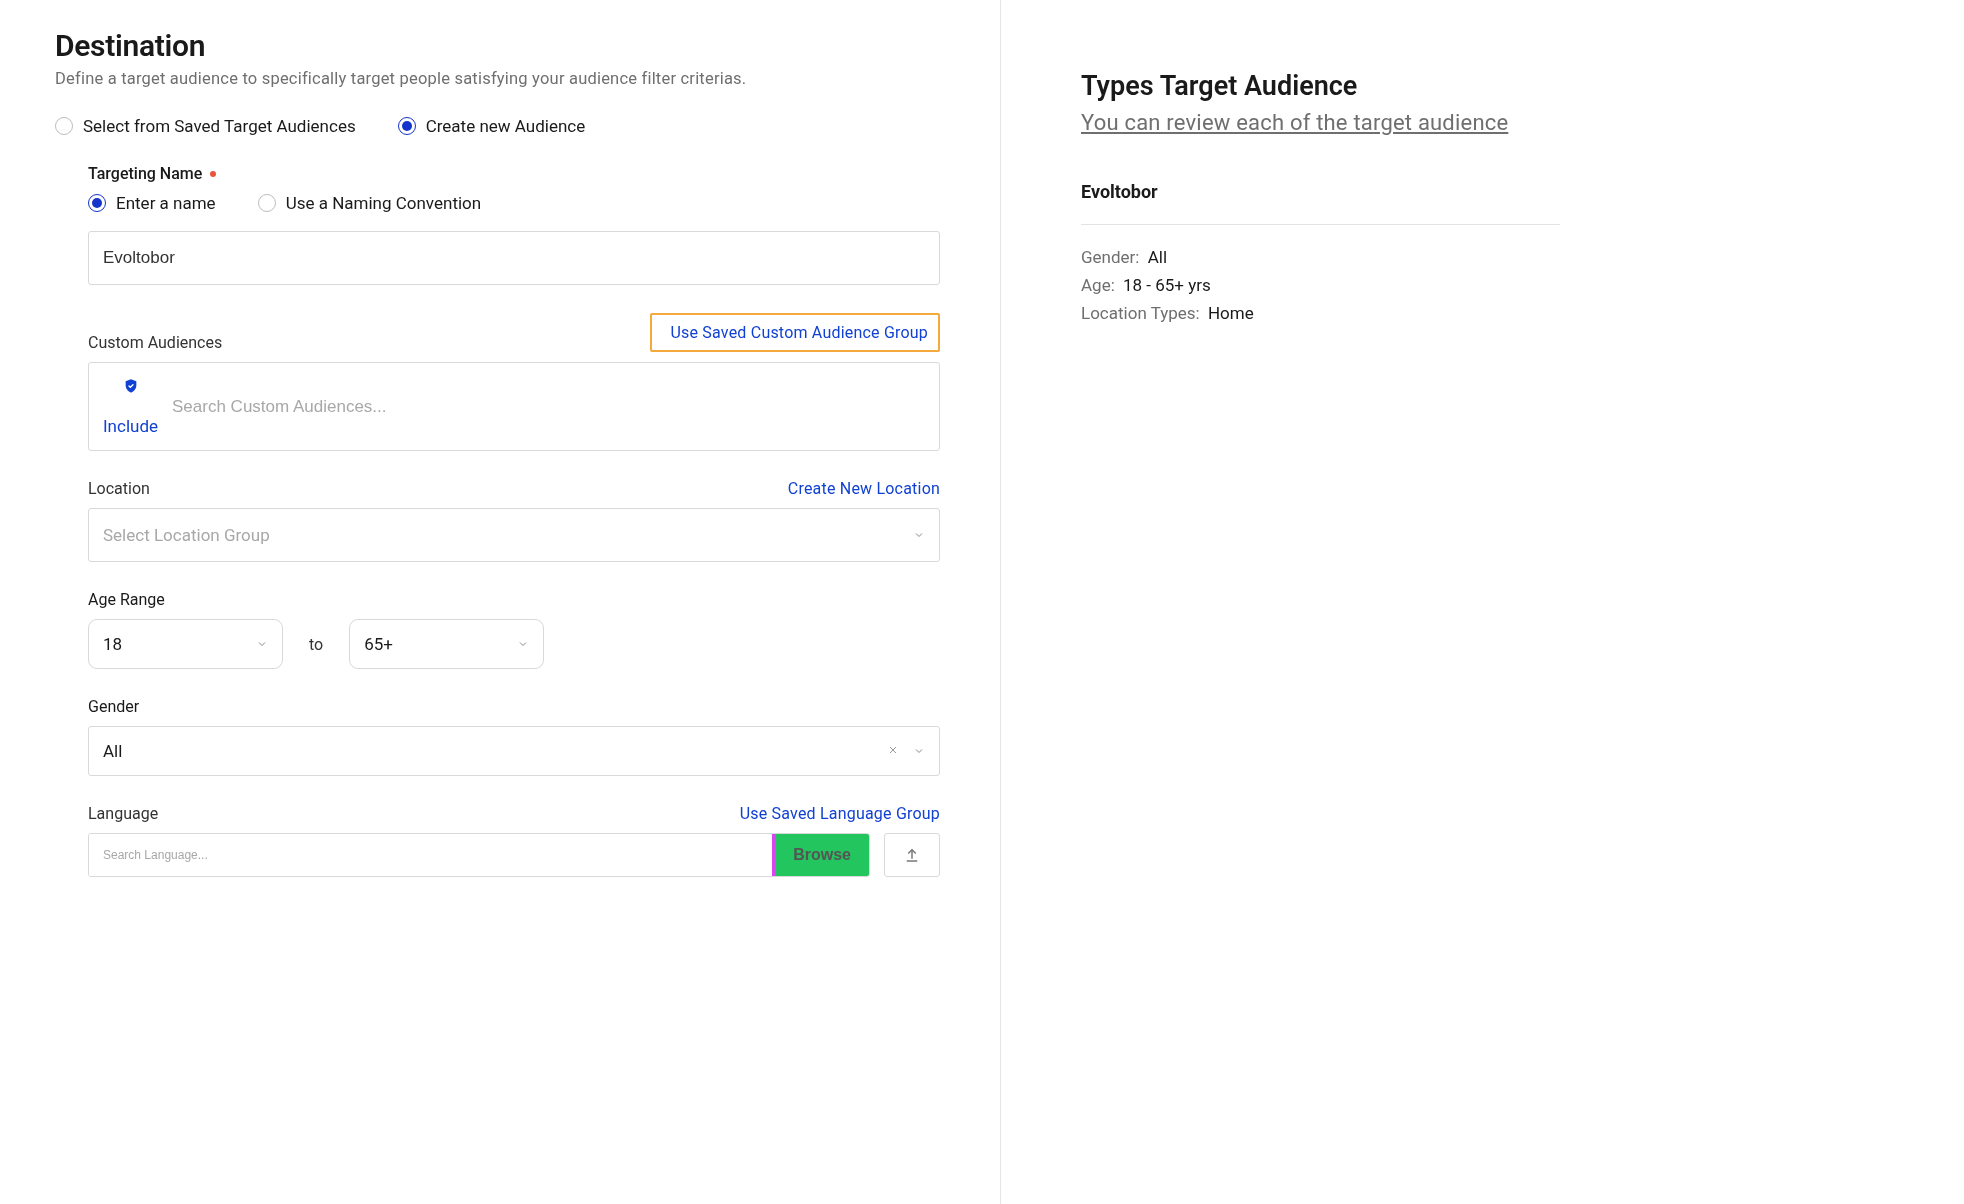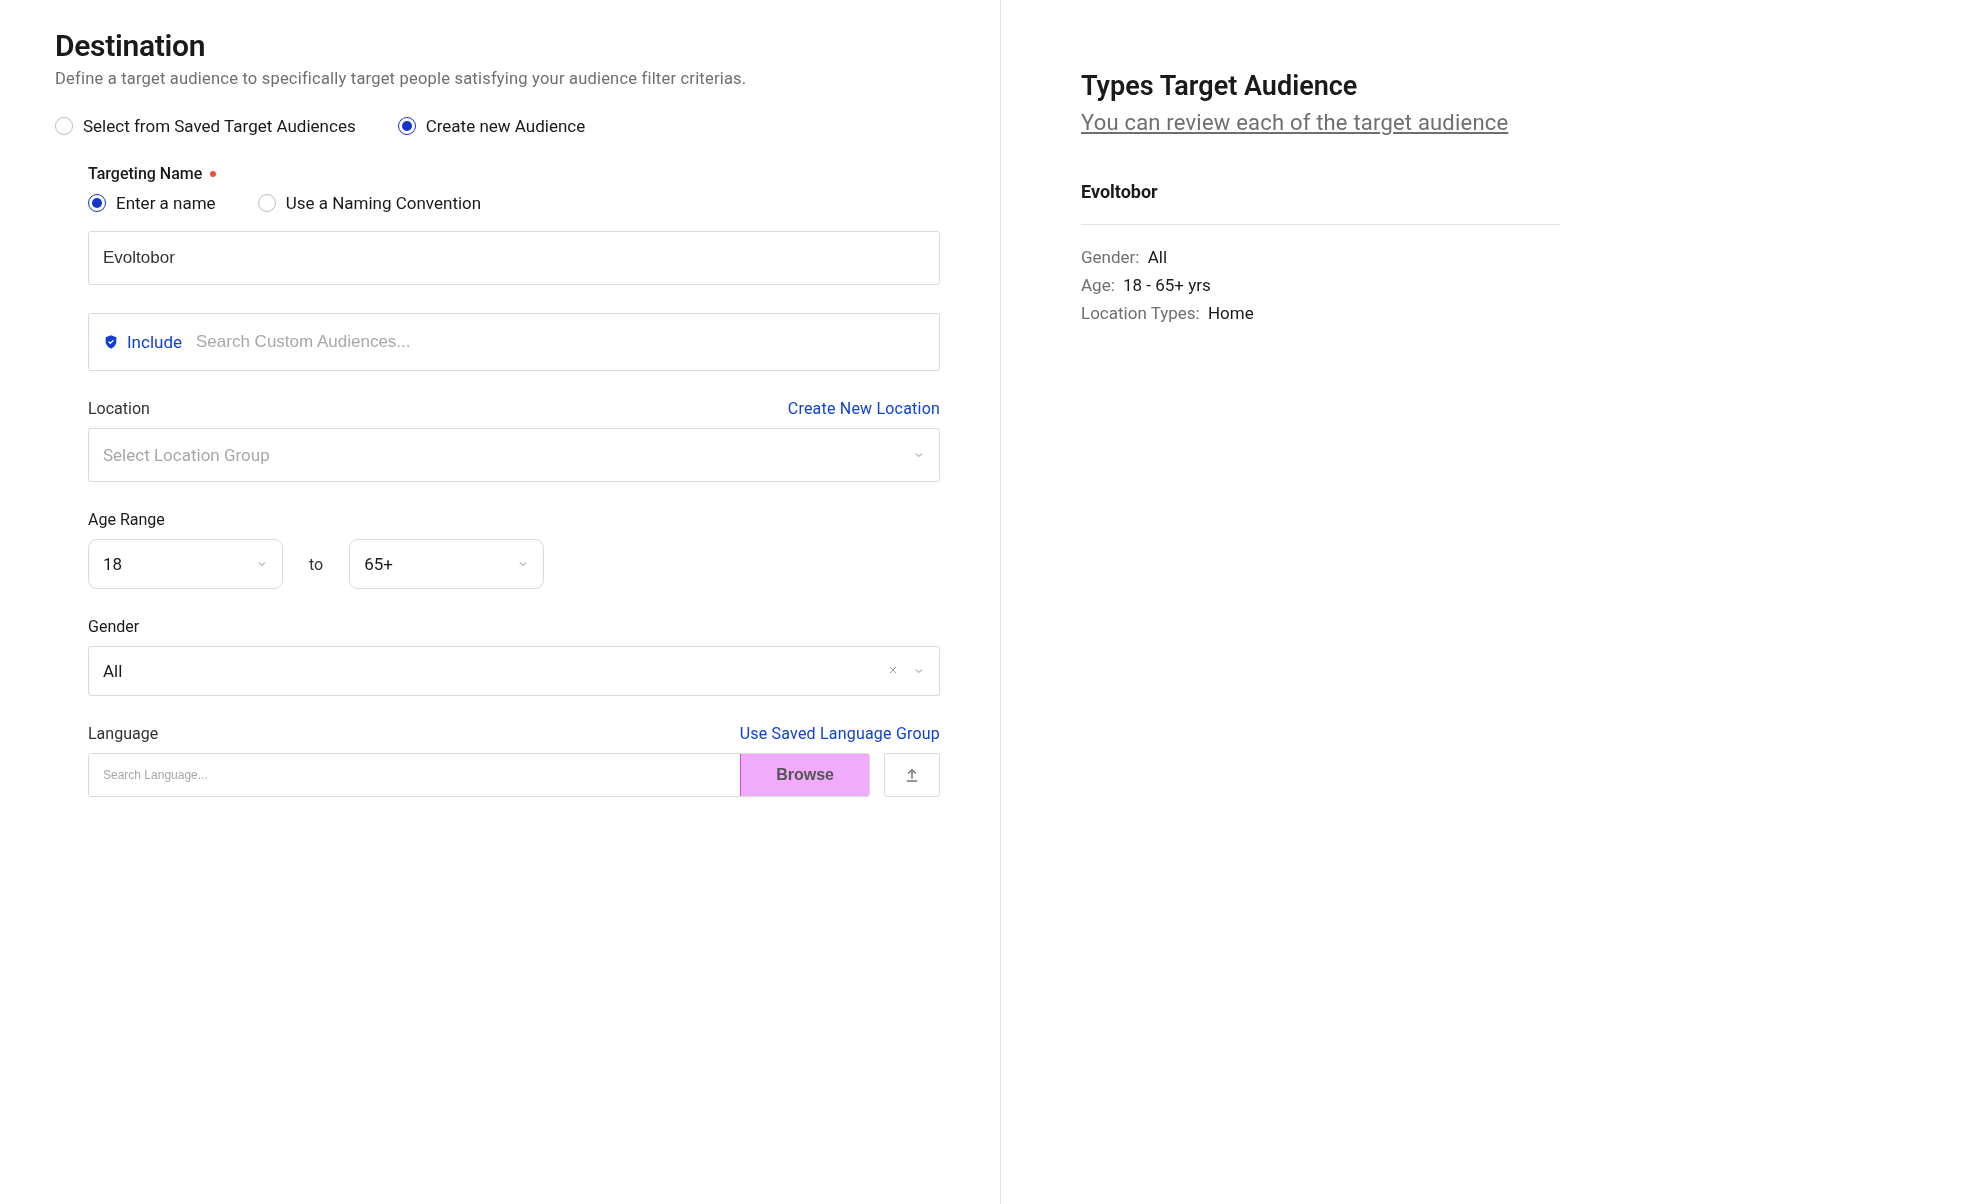--- a/index.html
+++ b/index.html
@@ -130,24 +130,25 @@
     border: 1px solid #d9d9d9;
     border-radius: 3px;
     padding: 14px 14px;
     display: flex;
     align-items: center;
     gap: 14px;
   }
   .include-chip {
     display: inline-flex;
     align-items: center;
-    gap: 8px;
+    gap: 21px;
     color: #1141d3;
     font-size: 17px;
     cursor: pointer;
+    flex-direction: column;
   }
   .shield-icon {
     width: 16px; height: 18px;
   }
   .ca-search {
     flex: 1;
     border: none;
     outline: none;
     font-size: 17px;
     color: #333;
@@ -210,23 +211,23 @@
   .lang-input {
     flex: 1;
     border: none;
     outline: none;
     padding: 14px 14px;
     font-size: 12px;
   }
   .lang-input::placeholder { color: #a8a8a8; }
   .browse-btn {
     border: none;
-    border-left: 1px solid #d946ef;
-    background: #f0abfc;
-    padding: 0 35px;
+    border-left: 3px solid #d946ef;
+    background: #22c55e;
+    padding: 0 18px;
     font-size: 16px;
     font-weight: 600;
     color: #555;
     cursor: pointer;
   }
   .upload-btn {
     width: 56px;
     border: 1px solid #d9d9d9;
     border-radius: 3px;
     background: #fff;
@@ -298,20 +299,26 @@
         </label>
         <label class="radio">
           <span class="radio-circle"></span>
           <span>Use a Naming Convention</span>
         </label>
       </div>
       <input type="text" class="text-input" value="Evoltobor" style="">
     </div>
 
     <div class="field-block">
+      <div class="section-header">
+        <span class="section-label">Custom Audiences</span>
+        <span class="highlight-box">
+          <span class="link">Use Saved Custom Audience Group</span>
+        </span>
+      </div>
       <div class="ca-box">
         <span class="include-chip">
           <svg class="shield-icon" viewBox="0 0 24 24" fill="#1141d3">
             <path d="M12 2 L20 5 V11 C20 16 16.5 20.5 12 22 C7.5 20.5 4 16 4 11 V5 Z"></path>
             <path d="M9 12 l2 2 l4 -4" stroke="#fff" stroke-width="2" fill="none" stroke-linecap="round" stroke-linejoin="round"></path>
           </svg>
           <span>Include</span>
         </span>
         <input type="text" class="ca-search" placeholder="Search Custom Audiences..." style="">
       </div>

